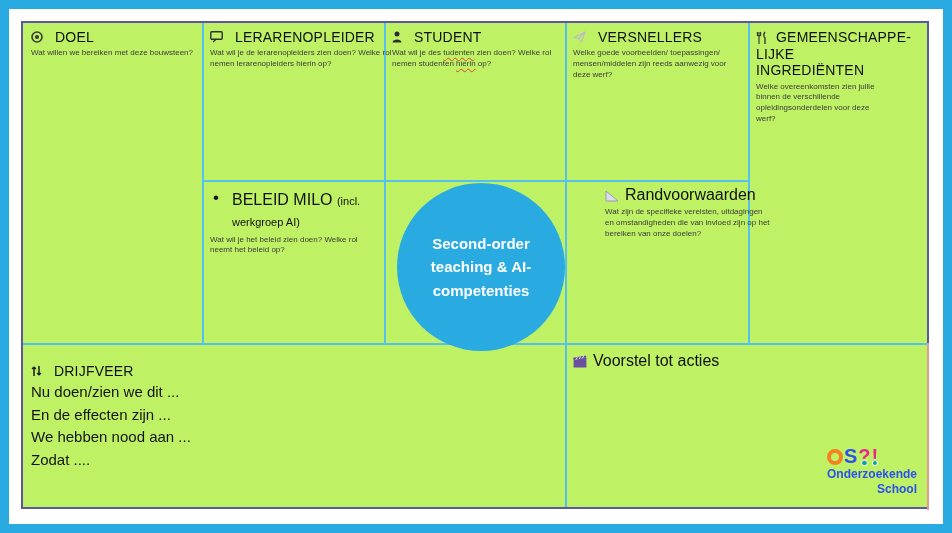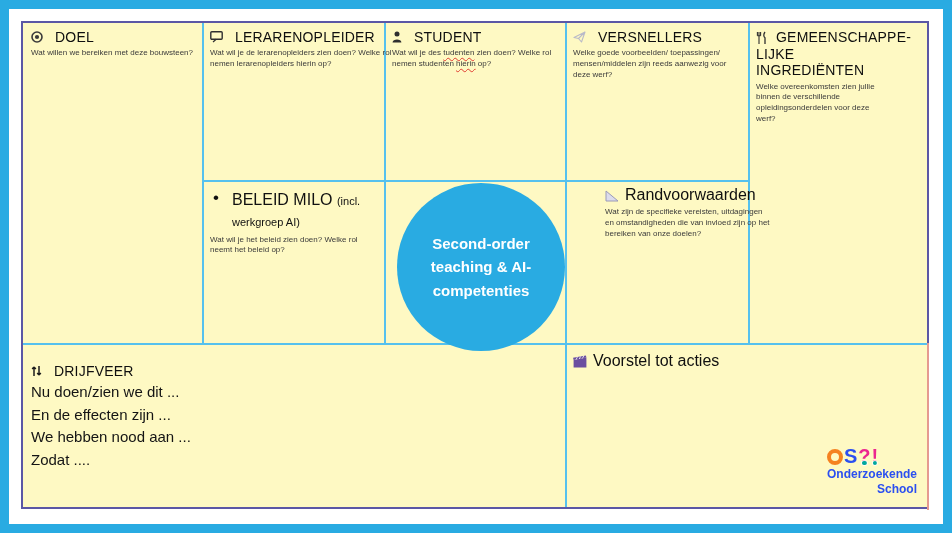--- a/index.html
+++ b/index.html
@@ -1,17 +1,17 @@
 <!DOCTYPE html>
 <html><head>
 <meta charset="utf-8">
 <style>
   html,body{margin:0;padding:0;background:#ffffff;font-family:"Liberation Sans", sans-serif;}
   .stage{position:relative;width:952px;height:533px;box-sizing:border-box;border:9px solid #29abe2;background:#fff;overflow:hidden;}
-  .canvas{position:absolute;left:12px;top:12px;width:908px;height:488px;box-sizing:border-box;border:2px solid #5b57a5;background:#fef9c3;}
+  .canvas{position:absolute;left:12px;top:12px;width:908px;height:488px;box-sizing:border-box;border:2px solid #5b57a5;background:#bef264;}
   .vline{position:absolute;width:1.5px;background:#55c1ee;z-index:1;}
   .hline{position:absolute;height:1.5px;background:#55c1ee;z-index:1;}
   .accent-right{position:absolute;right:-2px;top:320px;width:2px;height:167px;background:#e59a90;z-index:3;}
   .cell{position:absolute;box-sizing:border-box;padding:6px 8px;z-index:2;}
   .cell-header{display:flex;align-items:center;gap:12px;}
   .cell-header.tight{gap:6px;}
   .cell-title{font-size:14px;color:#0f0f0f;letter-spacing:.2px;white-space:nowrap;}
   .cell-title.big{font-size:16px;letter-spacing:0;}
   .cell-title.multiline{white-space:pre-line;line-height:1.18;text-indent:20px;}
   .cell-desc{font-size:8px;color:#3a3a3a;line-height:1.35;margin-top:3px;}

